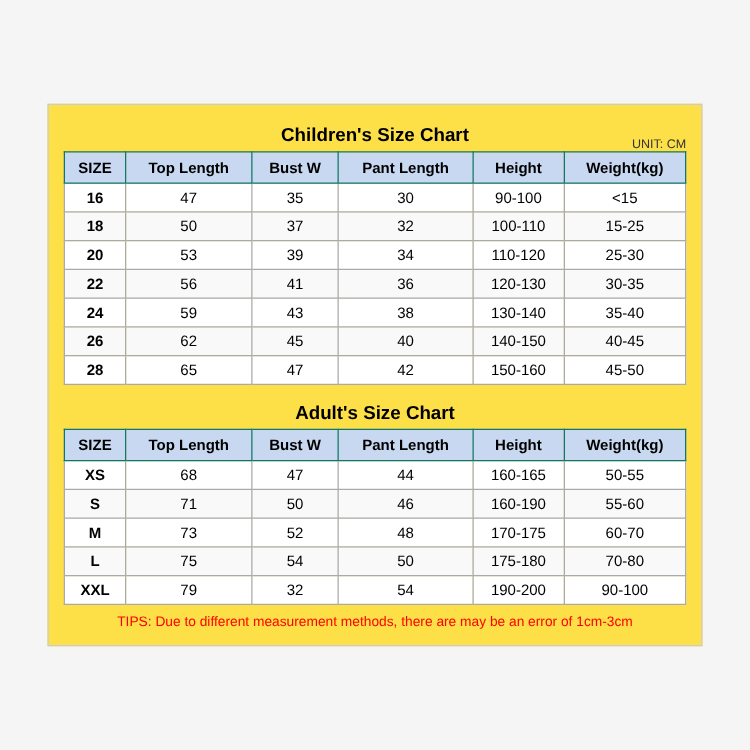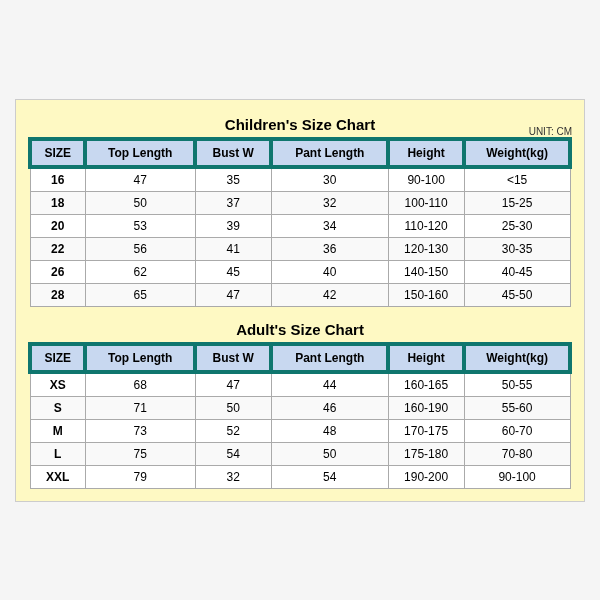--- a/index.html
+++ b/index.html
@@ -6,23 +6,23 @@
     body {
       width: 600px;
       height: 600px;
       background: #f5f5f5;
       display: flex;
       align-items: center;
       justify-content: center;
       font-family: Arial, sans-serif;
     }
     .chart-container {
-      background: #fef9c3;
+      background: #fde047;
       border: 1px solid #ccc;
-      width: 570px;
+      width: 524px;
       padding: 10px 12px 12px 12px;
     }
     .section-title {
       text-align: center;
       font-weight: bold;
       font-size: 15px;
       padding: 6px 0 4px 0;
       position: relative;
     }
     .unit-label {
@@ -33,21 +33,21 @@
       font-weight: normal;
       color: #333;
     }
     table {
       width: 100%;
       border-collapse: collapse;
       font-size: 12px;
     }
     th {
       background-color: #c8d8f0;
-      border: 4px solid #0f766e;
+      border: 1px solid #0f766e;
       padding: 5px 4px;
       text-align: center;
       font-weight: bold;
       font-size: 12px;
     }
     td {
       border: 1px solid #aaa;
       padding: 4px 4px;
       text-align: center;
       font-size: 12px;
@@ -122,20 +122,28 @@
         </tr>
         <tr>
           <td class="size-cell">22</td>
           <td>56</td>
           <td>41</td>
           <td>36</td>
           <td>120-130</td>
           <td>30-35</td>
         </tr>
         <tr>
+          <td class="size-cell">24</td>
+          <td>59</td>
+          <td>43</td>
+          <td>38</td>
+          <td>130-140</td>
+          <td>35-40</td>
+        </tr>
+        <tr>
           <td class="size-cell">26</td>
           <td>62</td>
           <td>45</td>
           <td>40</td>
           <td>140-150</td>
           <td>40-45</td>
         </tr>
         <tr>
           <td class="size-cell">28</td>
           <td>65</td>
@@ -201,14 +209,15 @@
           <td class="size-cell">XXL</td>
           <td>79</td>
           <td>32</td>
           <td>54</td>
           <td>190-200</td>
           <td>90-100</td>
         </tr>
       </tbody>
   </table>
 
+  <div class="tips">TIPS: Due to different measurement methods, there are may be an error of 1cm-3cm</div>
 
 </div>
 
 </body></html>

